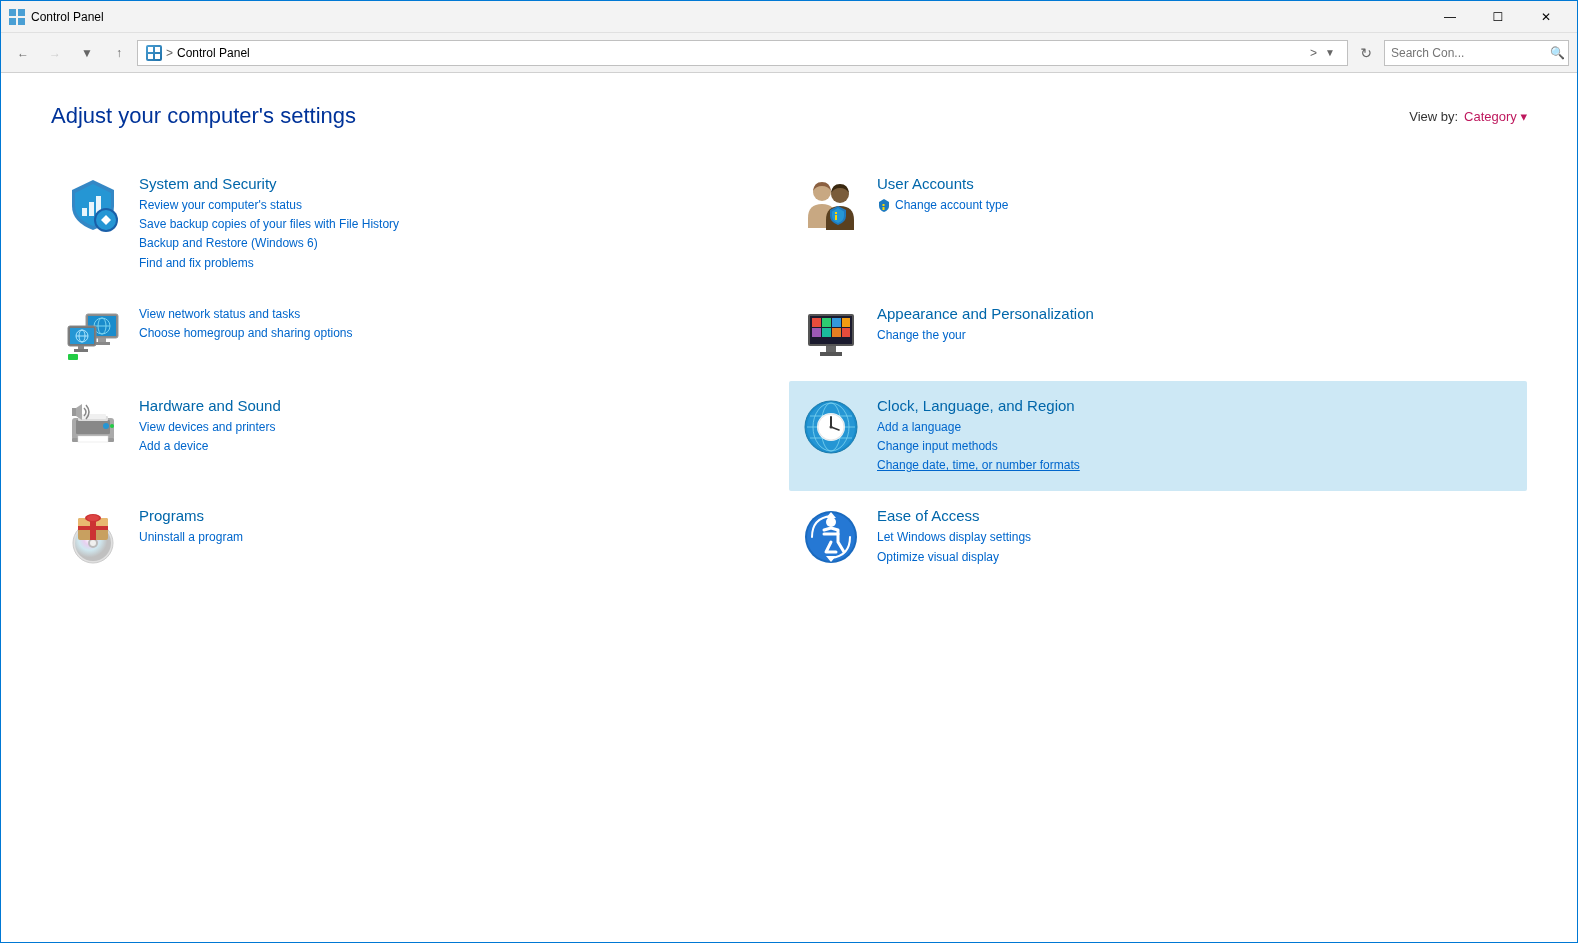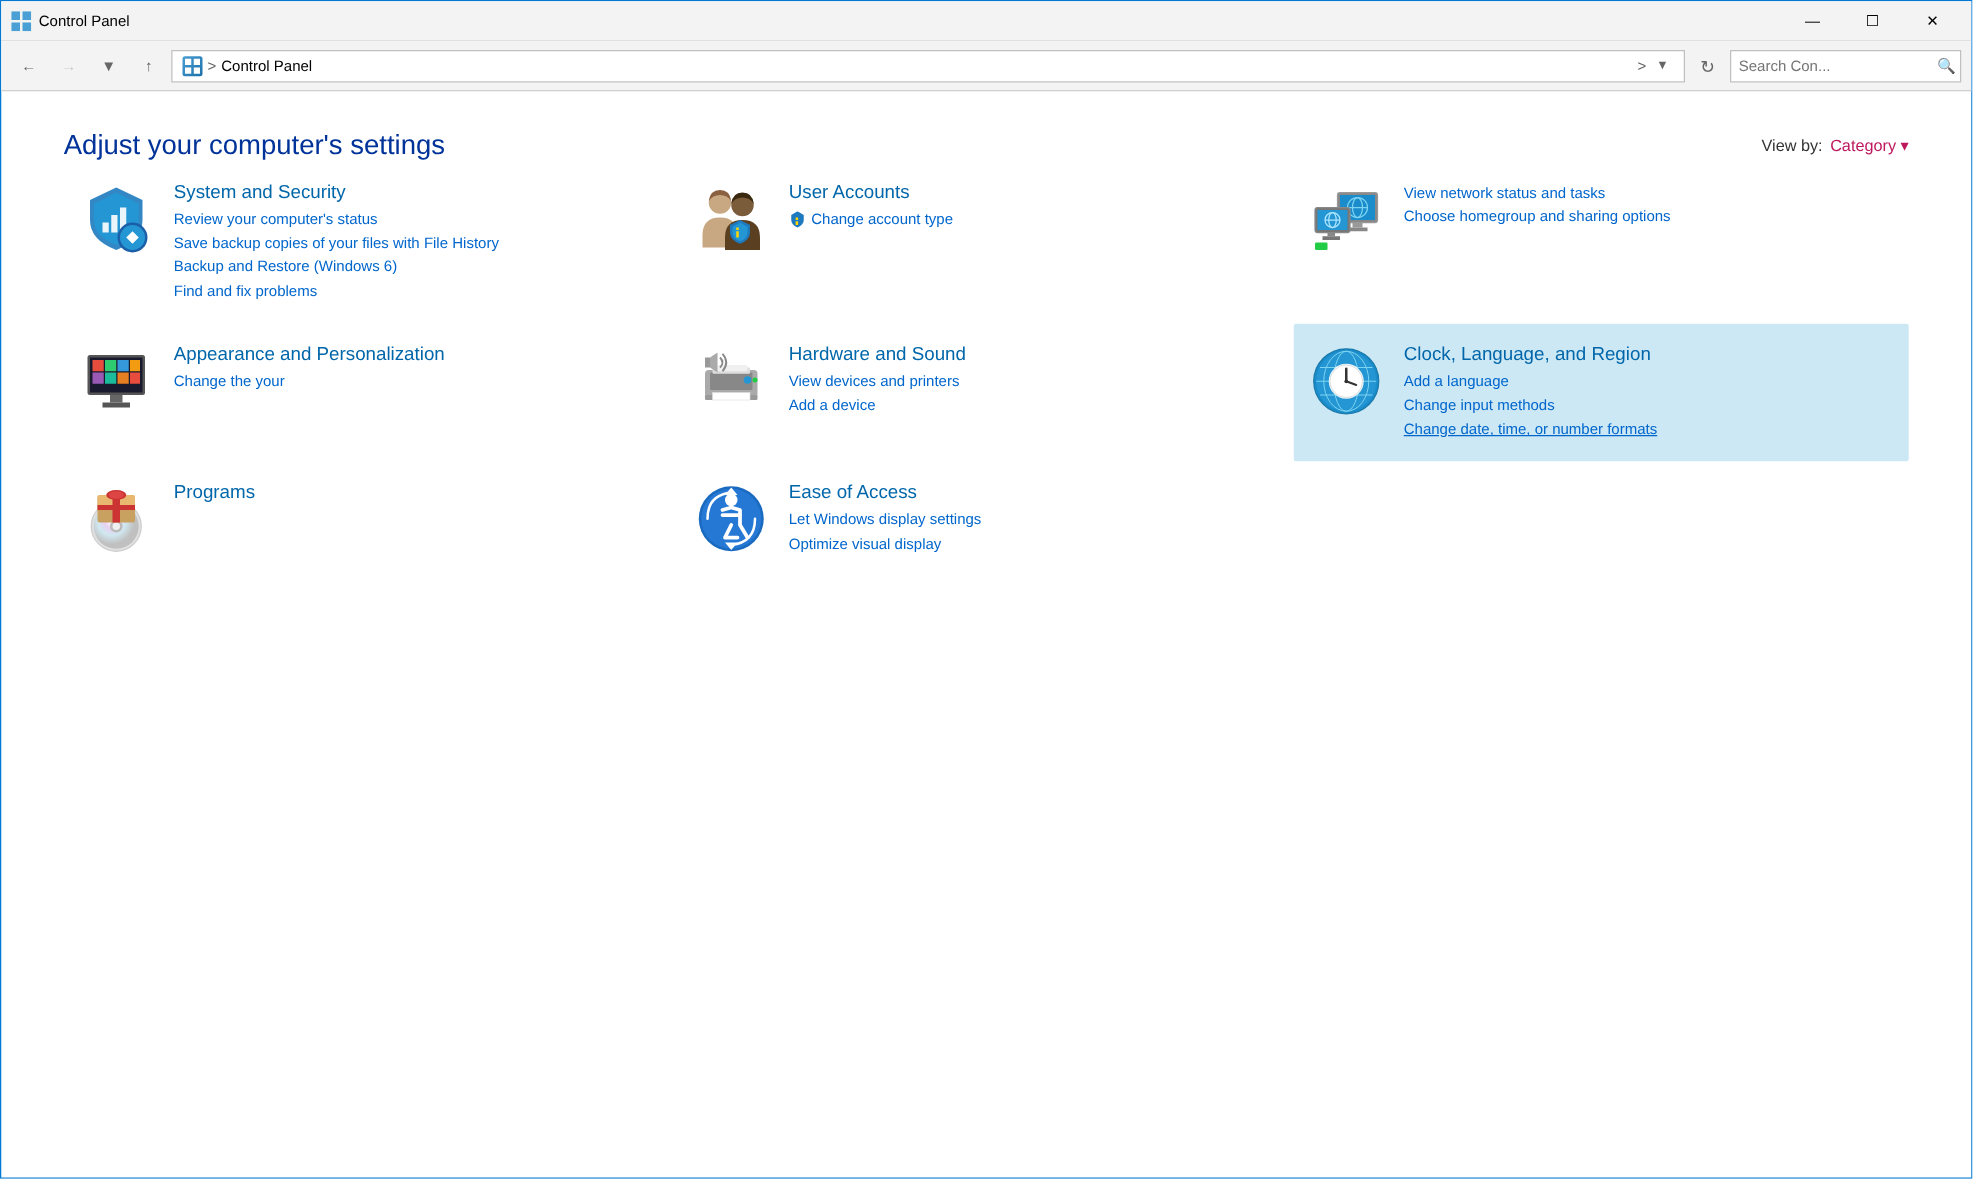--- a/index.html
+++ b/index.html
@@ -172,20 +172,21 @@
     .main-content {
       flex: 1;
       padding: 30px 50px;
       overflow-y: auto;
     }
 
     .page-header {
       display: flex;
       align-items: center;
       justify-content: space-between;
+      margin-bottom: 30px;
     }
 
     .page-title {
       font-size: 22px;
       color: #003399;
       font-weight: 400;
     }
 
     .view-by {
       display: flex;
@@ -201,21 +202,21 @@
     }
 
     .view-by-value {
       color: #be185d;
       cursor: pointer;
     }
 
     
     .categories-grid {
       display: grid;
-      grid-template-columns: 1fr 1fr 1fr;
+      grid-template-columns: 1fr 1fr;
       gap: 0;
     }
 
     .category-item {
       display: flex;
       align-items: flex-start;
       padding: 16px 12px;
       gap: 16px;
       cursor: pointer;
       border-radius: 2px;
@@ -520,20 +521,21 @@
 
             <rect x="26" y="10" width="6" height="22" fill="#cc3333"></rect>
             <rect x="14" y="18" width="30" height="4" fill="#cc3333"></rect>
 
             <ellipse cx="29" cy="10" rx="8" ry="4" fill="#cc3333"></ellipse>
             <ellipse cx="29" cy="10" rx="6" ry="3" fill="#dd4444"></ellipse>
           </svg>
         </div>
         <div class="category-content">
           <a class="category-title">Programs</a>
+          <a class="category-link">Uninstall a program</a>
         </div>
       </div>
 
       <div class="category-item">
         <div class="category-icon">
           <svg width="58" height="58" viewBox="0 0 58 58">
 
             <circle cx="29" cy="29" r="26" fill="#1a6abf"></circle>
             <circle cx="29" cy="29" r="24" fill="#2578d4"></circle>
 

